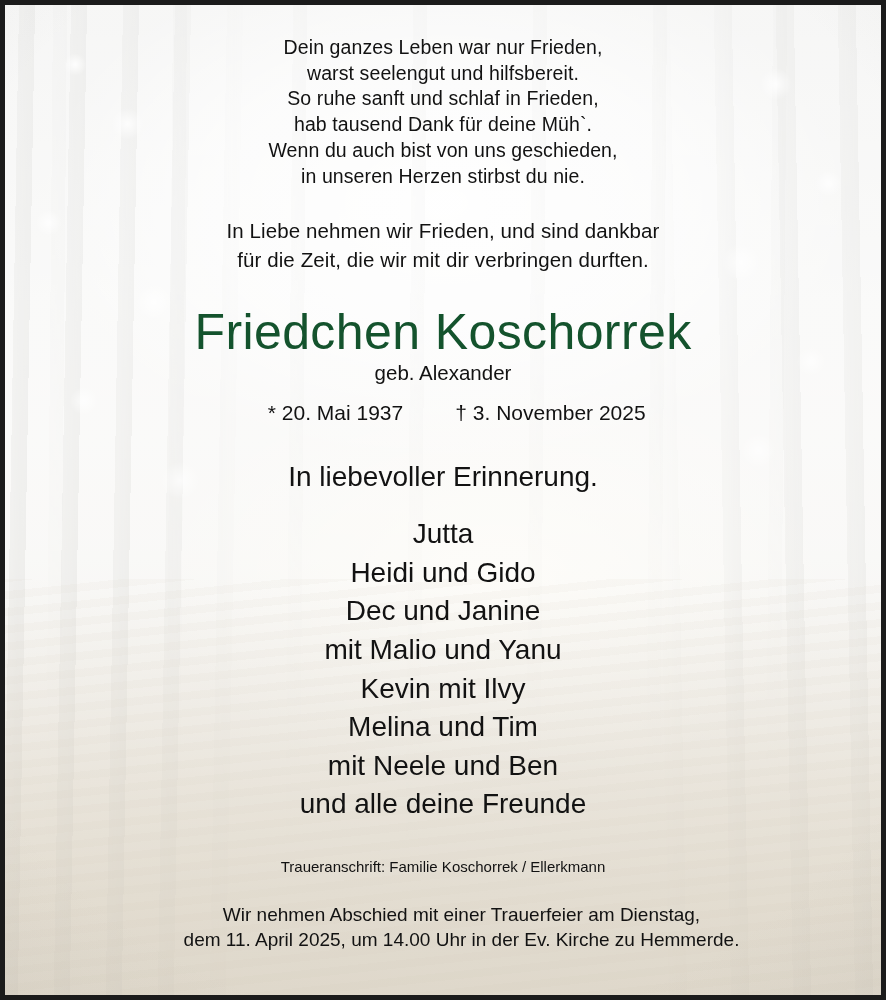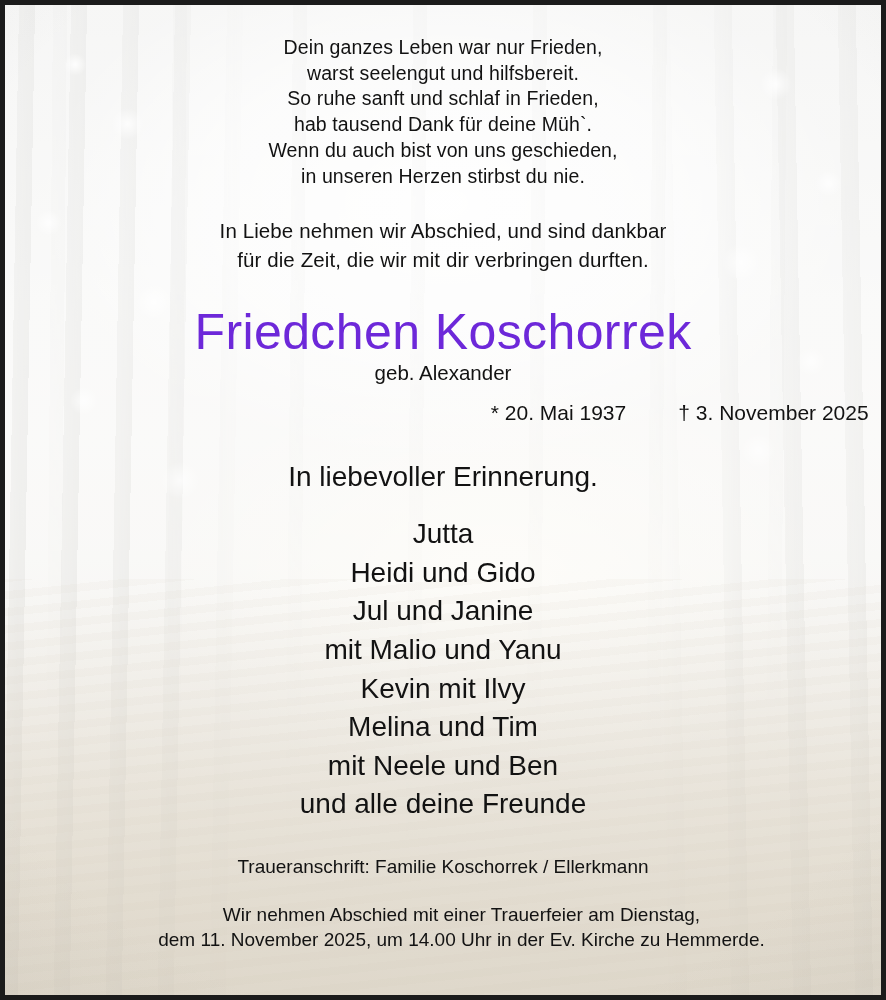--- a/index.html
+++ b/index.html
@@ -194,55 +194,55 @@
     line-height: 29px;
     letter-spacing: 0.1px;
   }
 
   #name-block {
     margin-top: 30px;
     font-size: 50px;
     line-height: 56px;
     font-weight: 300;
     letter-spacing: 0.4px;
-    color: #6d28d9;
+    color: #14532d;
   }
 
   #maiden-name {
     margin-top: 0;
     font-size: 20.5px;
     line-height: 26px;
   }
 
   #dates-row {
     margin-top: 14px;
     font-size: 21px;
     line-height: 26px;
     display: flex;
-    justify-content: flex-end;
+    justify-content: center;
     align-items: baseline;
   }
   #date-born { width: 215px; text-align: center; }
   #date-died { width: 215px; text-align: center; }
 
   #memory-line {
     margin-top: 38px;
     font-size: 28px;
     line-height: 26px;
   }
 
   #mourners-block {
     margin-top: 25px;
     font-size: 28px;
     line-height: 38.6px;
   }
 
   #address-block {
     margin-top: 30px;
-    font-size: 19px;
+    font-size: 15px;
     line-height: 25px;
   }
 
   #service-block {
     margin-top: 23px;
     font-size: 19px;
     line-height: 25px;
     padding-left: 37px;
   }
 </style>
@@ -266,49 +266,49 @@
     <div id="poem-block">
       <p class="line">Dein ganzes Leben war nur Frieden,</p>
       <p class="line">warst seelengut und hilfsbereit.</p>
       <p class="line">So ruhe sanft und schlaf in Frieden,</p>
       <p class="line">hab tausend Dank für deine Müh`.</p>
       <p class="line">Wenn du auch bist von uns geschieden,</p>
       <p class="line">in unseren Herzen stirbst du nie.</p>
     </div>
 
     <div id="farewell-block">
-      <p class="line">In Liebe nehmen wir Abschied, und sind dankbar</p>
+      <p class="line">In Liebe nehmen wir Frieden, und sind dankbar</p>
       <p class="line">für die Zeit, die wir mit dir verbringen durften.</p>
     </div>
 
     <h1 id="name-block" class="line">Friedchen Koschorrek</h1>
 
     <p id="maiden-name" class="line">geb. Alexander</p>
 
     <div id="dates-row">
       <span id="date-born">* 20. Mai 1937</span>
       <span id="date-died">† 3. November 2025</span>
     </div>
 
     <p id="memory-line" class="line">In liebevoller Erinnerung.</p>
 
     <div id="mourners-block">
       <p class="line">Jutta</p>
       <p class="line">Heidi und Gido</p>
-      <p class="line">Jul und Janine</p>
+      <p class="line">Dec und Janine</p>
       <p class="line">mit Malio und Yanu</p>
       <p class="line">Kevin mit Ilvy</p>
       <p class="line">Melina und Tim</p>
       <p class="line">mit Neele und Ben</p>
       <p class="line">und alle deine Freunde</p>
     </div>
 
     <div id="address-block">
       <p class="line">Traueranschrift: Familie Koschorrek / Ellerkmann</p>
     </div>
 
     <div id="service-block">
       <p class="line">Wir nehmen Abschied mit einer Trauerfeier am Dienstag,</p>
-      <p class="line">dem 11. November 2025, um 14.00 Uhr in der Ev. Kirche zu Hemmerde.</p>
+      <p class="line">dem 11. April 2025, um 14.00 Uhr in der Ev. Kirche zu Hemmerde.</p>
     </div>
 
   </div>
 </div>
 
 </body></html>

